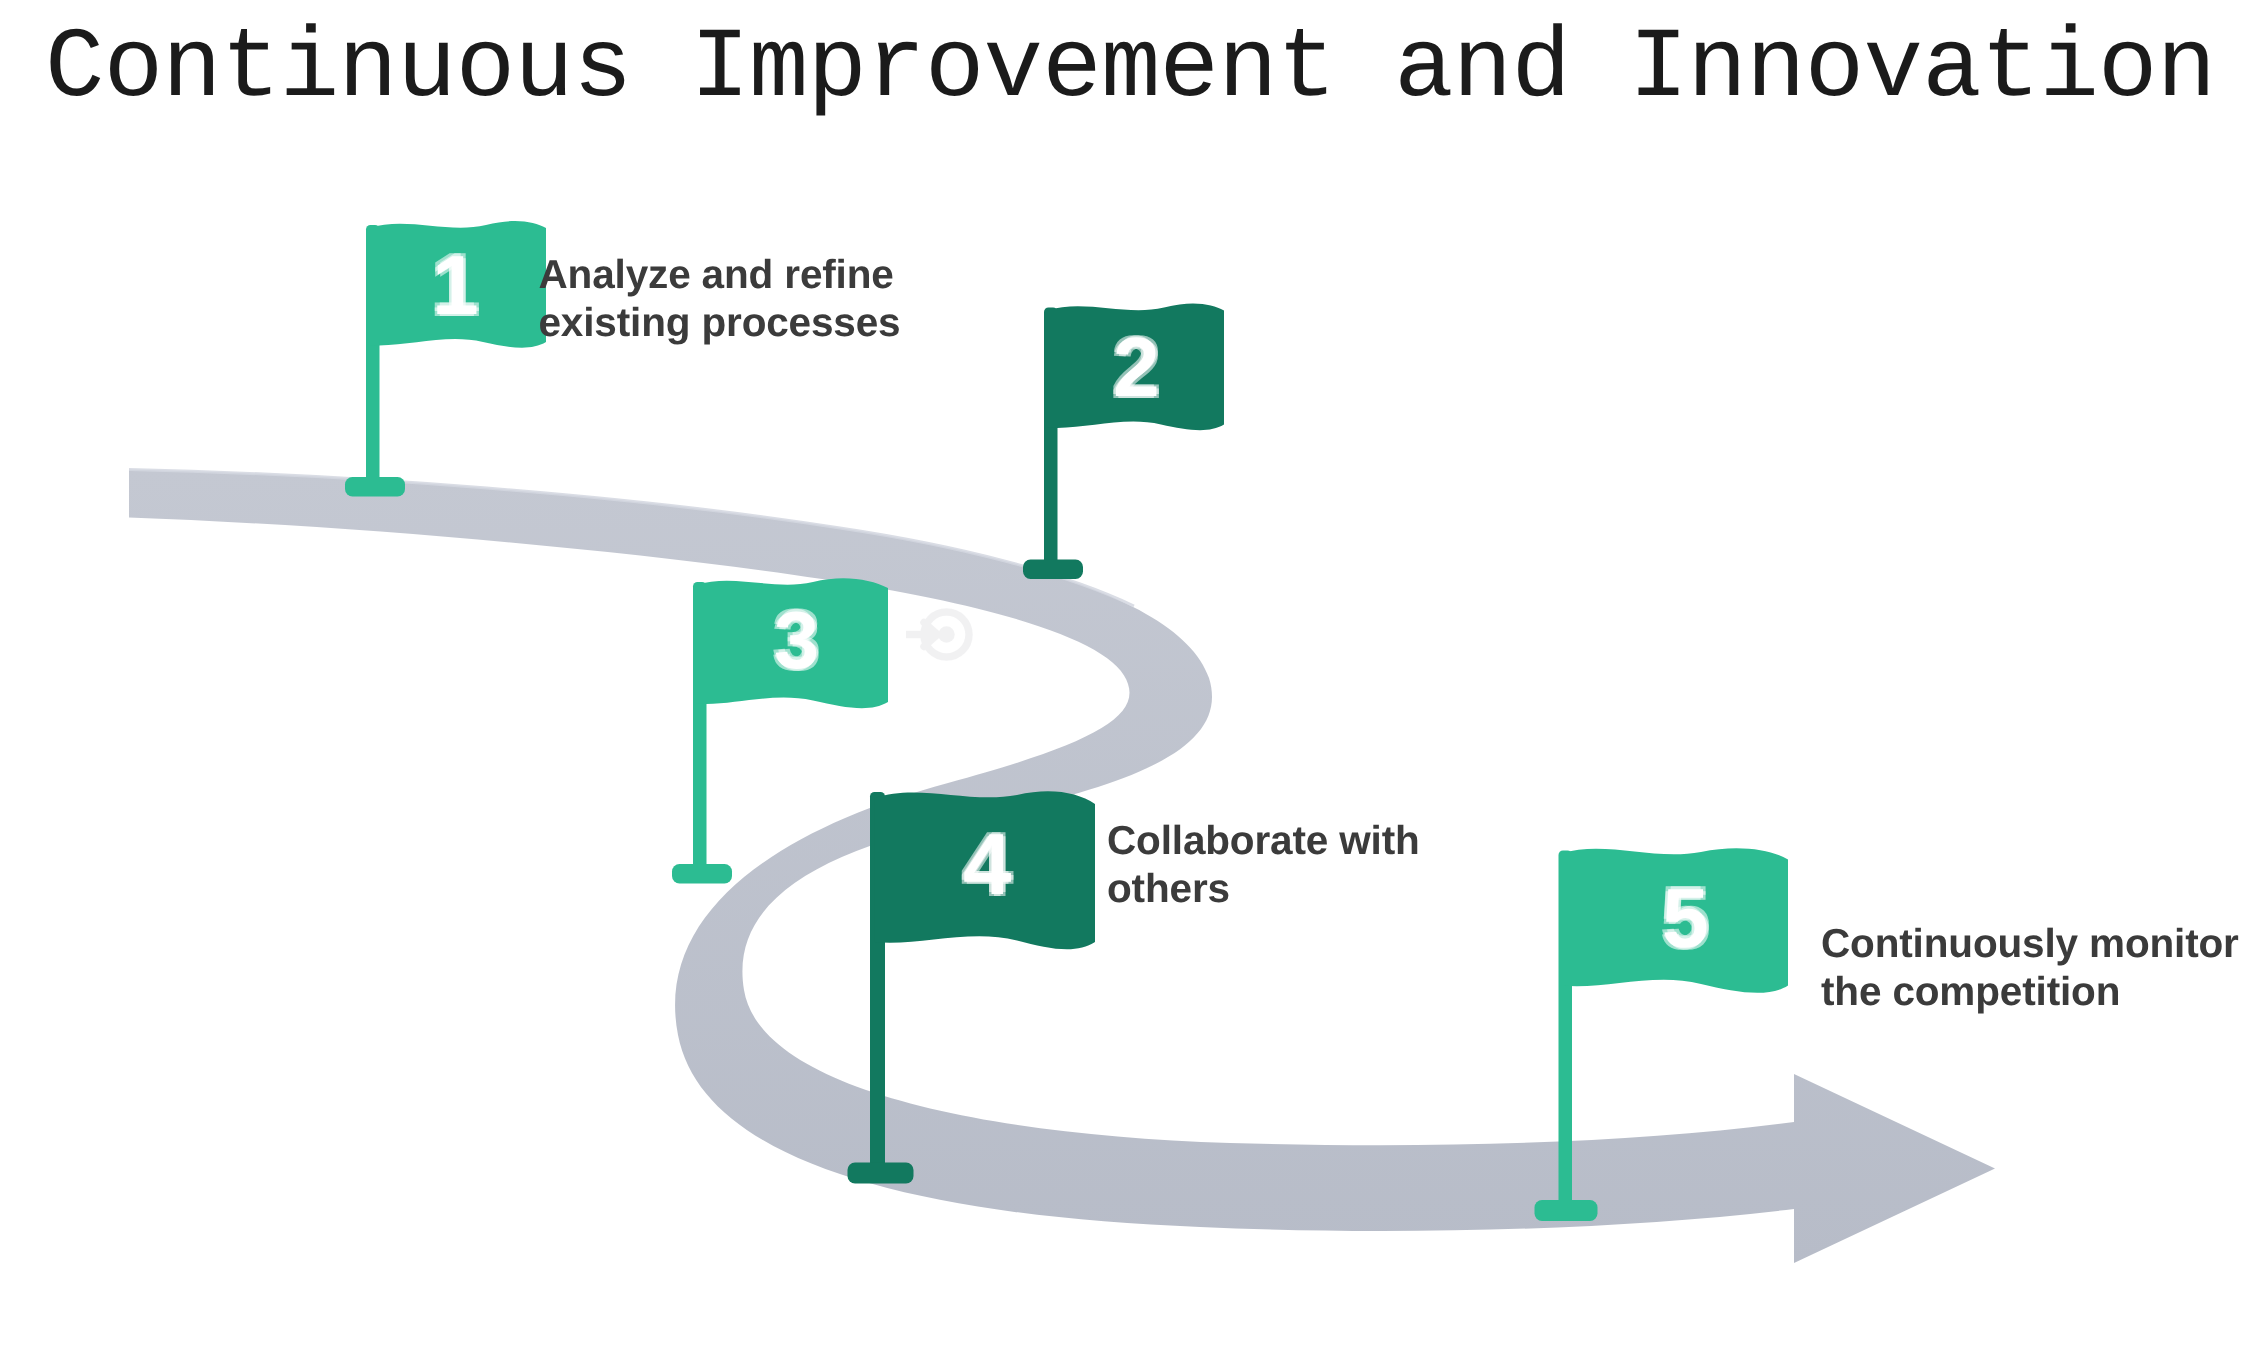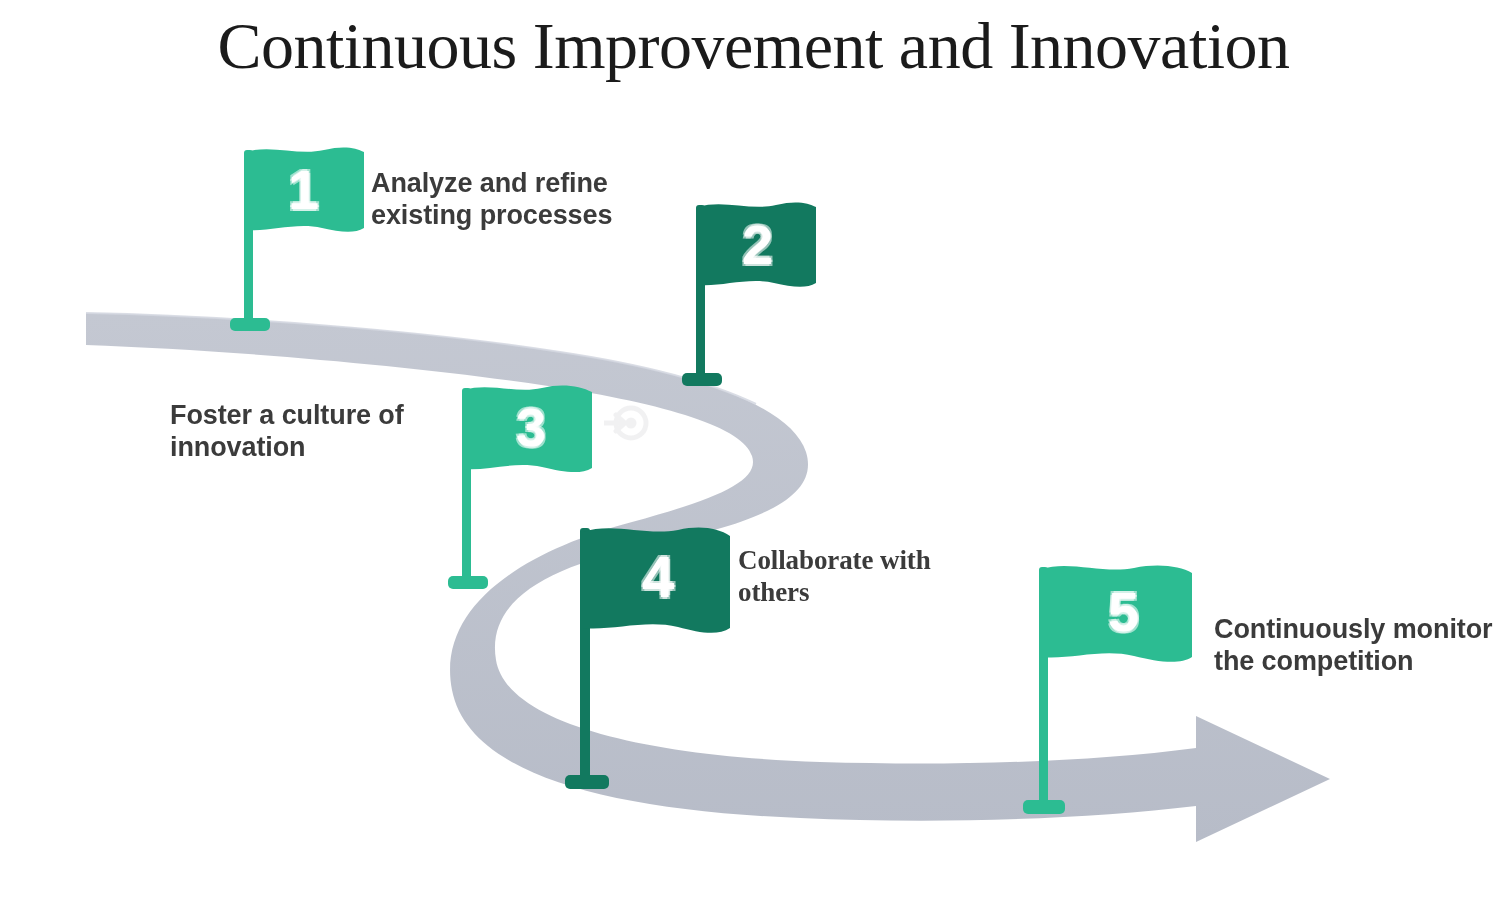--- a/index.html
+++ b/index.html
@@ -25,21 +25,21 @@
     overflow: hidden;
   }
 
   
   #title {
     position: absolute;
     left: 0;
     top: 8px;
     width: 1507px;
     text-align: center;
-    font-family: Liberation Serif, serif;
+    font-family: Liberation Mono, monospace;
     font-size: 66px;
     font-weight: 400;
     letter-spacing: -0.5px;
     color: #1b1b1b;
     white-space: nowrap;
     line-height: 1.15;
   }
 
   
   #road-layer {
@@ -170,21 +170,21 @@
       <path d="M 10 12
                C 35 4, 62 16, 88 10
                C 108 5, 120 8, 128 12
                L 128 88
                C 118 94, 104 92, 86 88
                C 60 82, 34 92, 10 90
                Z" fill="#2CBC92"></path>
     </svg>
     <div class="flag-number" style="left:52px; top:17px; font-size:56px;">1</div>
   </div>
-  <div class="step-label" style="left:371px; top:168px; width:262px;">Analyze and refine
+  <div class="step-label" style="left:359px; top:168px; width:262px;">Analyze and refine
 existing processes</div>
 
   <div class="flag-group" style="left:688px; top:195px; width:180px; height:205px;">
     <svg class="flag-svg" width="180" height="205" viewBox="0 0 180 205">
       <rect x="8" y="10" width="9" height="178" rx="3" fill="#12795F"></rect>
       <rect x="-6" y="178" width="40" height="13" rx="5" fill="#12795F"></rect>
       <path d="M 10 12
                C 35 4, 62 16, 88 10
                C 108 5, 120 8, 128 12
                L 128 88
@@ -202,38 +202,36 @@
       <path d="M 10 12
                C 35 4, 62 16, 88 10
                C 108 5, 126 8, 138 14
                L 138 90
                C 126 97, 110 94, 88 89
                C 60 83, 34 93, 10 91
                Z" fill="#2CBC92"></path>
     </svg>
     <div class="flag-number" style="left:62px; top:18px; font-size:54px;">3</div>
   </div>
-  <div class="step-label" style="left:170px; top:400px; width:260px;">Foster a culture of
-innovation</div>
 
   <div class="flag-group" style="left:570px; top:518px; width:200px; height:290px;">
     <svg class="flag-svg" width="200" height="290" viewBox="0 0 200 290">
       <rect x="10" y="10" width="10" height="258" rx="3" fill="#12795F"></rect>
       <rect x="-5" y="257" width="44" height="14" rx="5" fill="#12795F"></rect>
       <path d="M 13 14
                C 42 4, 76 18, 108 12
                C 130 7, 148 10, 160 18
                L 160 110
                C 148 118, 130 115, 108 109
                C 76 101, 42 113, 13 110
                Z" fill="#12795F"></path>
     </svg>
     <div class="flag-number" style="left:72px; top:25px; font-size:58px;">4</div>
   </div>
-  <div class="step-label" style="left:738px; top:545px; width:250px;font-family:Liberation Serif, serif;">Collaborate with
+  <div class="step-label" style="left:738px; top:545px; width:250px;">Collaborate with
 others</div>
 
   <div class="flag-group" style="left:1030px; top:557px; width:200px; height:270px;">
     <svg class="flag-svg" width="200" height="270" viewBox="0 0 200 270">
       <rect x="9" y="10" width="9" height="240" rx="3" fill="#2CBC92"></rect>
       <rect x="-7" y="243" width="42" height="14" rx="5" fill="#2CBC92"></rect>
       <path d="M 11 12
                C 40 3, 72 17, 104 11
                C 128 6, 150 9, 162 16
                L 162 100

